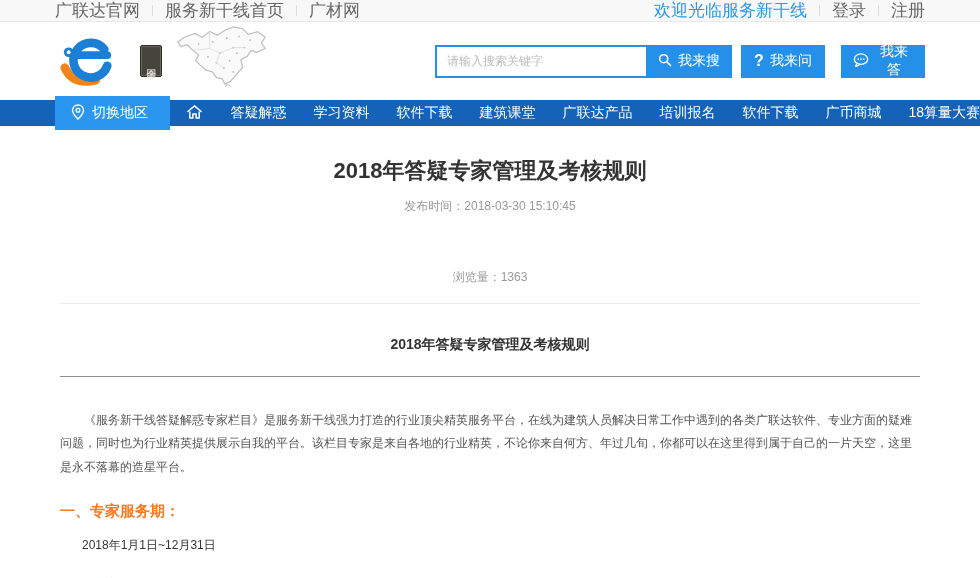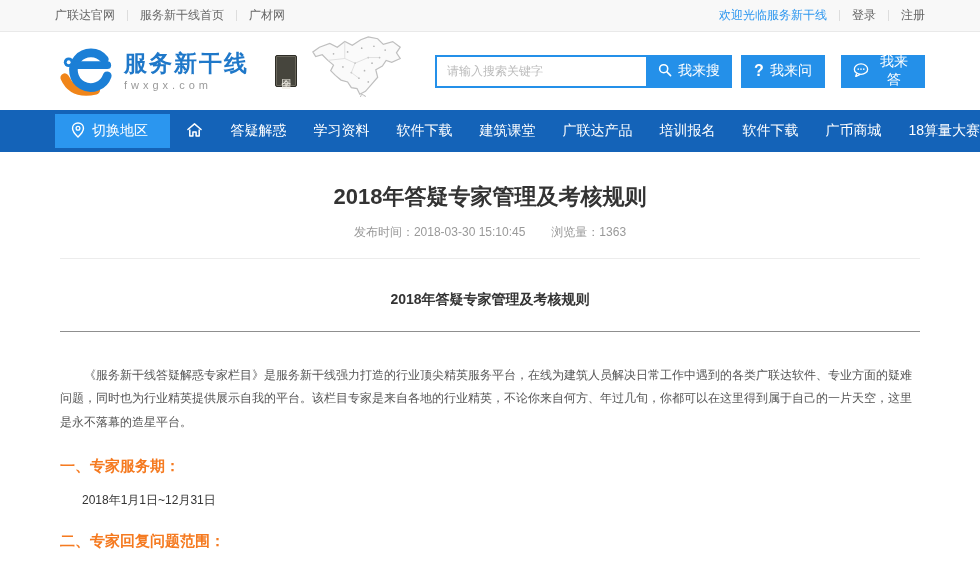--- a/index.html
+++ b/index.html
@@ -1,21 +1,21 @@
 <!DOCTYPE html>
 <html><head>
 <meta charset="utf-8">
 <style>
   * { margin:0; padding:0; box-sizing:border-box; }
   html,body { width:980px; height:578px; background:#fff; overflow:hidden;
     font-family:"Liberation Sans","DejaVu Sans",sans-serif; }
 
   
-  .top-bar { height:32px; background:#f8f8f8; border-bottom:1px solid #e9e9e9;
-    display:flex; align-items:center; padding:0 55px; font-size:12px; color:#666; }
+  .top-bar { height:22px; background:#f8f8f8; border-bottom:1px solid #e9e9e9;
+    display:flex; align-items:center; padding:0 55px; font-size:17px; color:#666; }
   .top-bar a { color:#666; text-decoration:none; cursor:pointer; }
   .top-links, .top-right { display:flex; align-items:center; gap:12px; }
   .top-right { margin-left:auto; }
   .sep { width:1px; height:11px; background:#ddd; }
   .welcome { color:#2b96ef; }
 
   
   .header { height:78px; display:flex; align-items:center; padding:0 55px 0 60px; background:#fff; }
   .logo { display:flex; align-items:center; cursor:pointer; }
   .logo-texts { margin-left:10px; }
@@ -34,32 +34,32 @@
   .btn { background:#2490e9; color:#fff; font-size:14px; border:none; cursor:pointer;
     display:flex; align-items:center; justify-content:center; gap:6px; padding:0 12px; }
   .btn-search { width:86px; }
   .btn-ask { width:84px; margin-left:9px; }
   .btn-answer { width:84px; margin-left:16px; }
   .qmark { font-size:16px; font-weight:bold; }
   .keywords { display:flex; gap:15px; margin-top:7px; font-size:11px; color:#999; }
   .keywords a { color:#999; text-decoration:none; cursor:pointer; white-space:nowrap; }
 
   
-  .nav { height:42px; background:#1463b8; display:flex; align-items:center; }
+  .nav { height:26px; background:#1463b8; display:flex; align-items:center; }
   .region { width:145px; height:34px; background:#2b96ef; margin-left:55px; color:#fff;
     display:flex; align-items:center; gap:7px; padding-left:16px; font-size:14px; cursor:pointer; }
   .nav-items { display:flex; align-items:center; gap:27px; margin-left:16px; color:#fff; font-size:14px; }
   .nav-items a { color:#fff; text-decoration:none; cursor:pointer; white-space:nowrap; }
   .home-link { display:flex; align-items:center; cursor:pointer; }
 
   
   .main { padding:0 60px; }
   .article-title { text-align:center; font-size:22px; font-weight:bold; color:#333; margin-top:30px; }
   .article-meta { text-align:center; font-size:12px; color:#999; margin-top:12px;
-    display:flex; justify-content:center; gap:26px; }
+    display:flex; justify-content:center; gap:54px;flex-direction:column; }
   .header-sep { border-top:1px solid #ececec; margin-top:17px; }
   .content-subtitle { text-align:center; font-size:14px; font-weight:bold; color:#333; margin-top:32px; }
   .content-hr { border:none; border-top:1px solid #8f8f8f; margin-top:22px; }
   .intro { font-size:12px; color:#555; line-height:1.95; text-indent:2em; margin-top:32px; }
   .sec-heading { font-size:15px; font-weight:bold; color:#f57a20; margin-top:23px; }
   .sec-line { font-size:12px; color:#333; margin:16px 0 0 22px; }
 </style>
 </head>
 <body>
 
@@ -83,24 +83,20 @@
 <div class="header">
   <div class="logo">
     <span>
       <svg width="54" height="54" viewBox="0 0 56 56">
         <path d="M5 37 Q13 55 37 50" stroke="#f08519" stroke-width="9" fill="none" stroke-linecap="round"></path>
         <path d="M49 35 A18 18 0 1 1 46 18" stroke="#1b7fd6" stroke-width="9" fill="none" stroke-linecap="round"></path>
         <path d="M14 24 L49 24" stroke="#1b7fd6" stroke-width="8" stroke-linecap="round"></path>
         <circle cx="9" cy="21" r="5" fill="#1b7fd6"></circle>
         <circle cx="9" cy="21" r="2" fill="#ffffff"></circle>
       </svg>
-    </span>
-    <span class="logo-texts">
-      <div class="logo-title">服务新干线</div>
-      <div class="logo-domain">fwxgx.com</div>
     </span>
   </div>
 
   <div class="stamp">全国</div>
 
   <span class="china-map">
     <svg width="96" height="62" viewBox="0 0 100 66">
       <path d="M19 27 L13 21 L6 23 L3 18 L10 13 L21 9 L29 13 L37 7 L45 11 L54 5 L62 2 L72 4 L78 10 L88 7 L96 13 L92 19 L96 25 L87 29 L81 27 L77 33 L70 37 L72 45 L65 53 L59 60 L53 63 L50 57 L44 56 L40 50 L33 48 L27 43 L22 38 L25 32 Z" fill="#fafafa" stroke="#bfbfbf" stroke-width="1.3"></path>
       <path d="M55 63 l4 2 l-2 4 l-4 -2 Z" fill="#fafafa" stroke="#bfbfbf" stroke-width="1"></path>
       <g fill="#b5b5b5">

